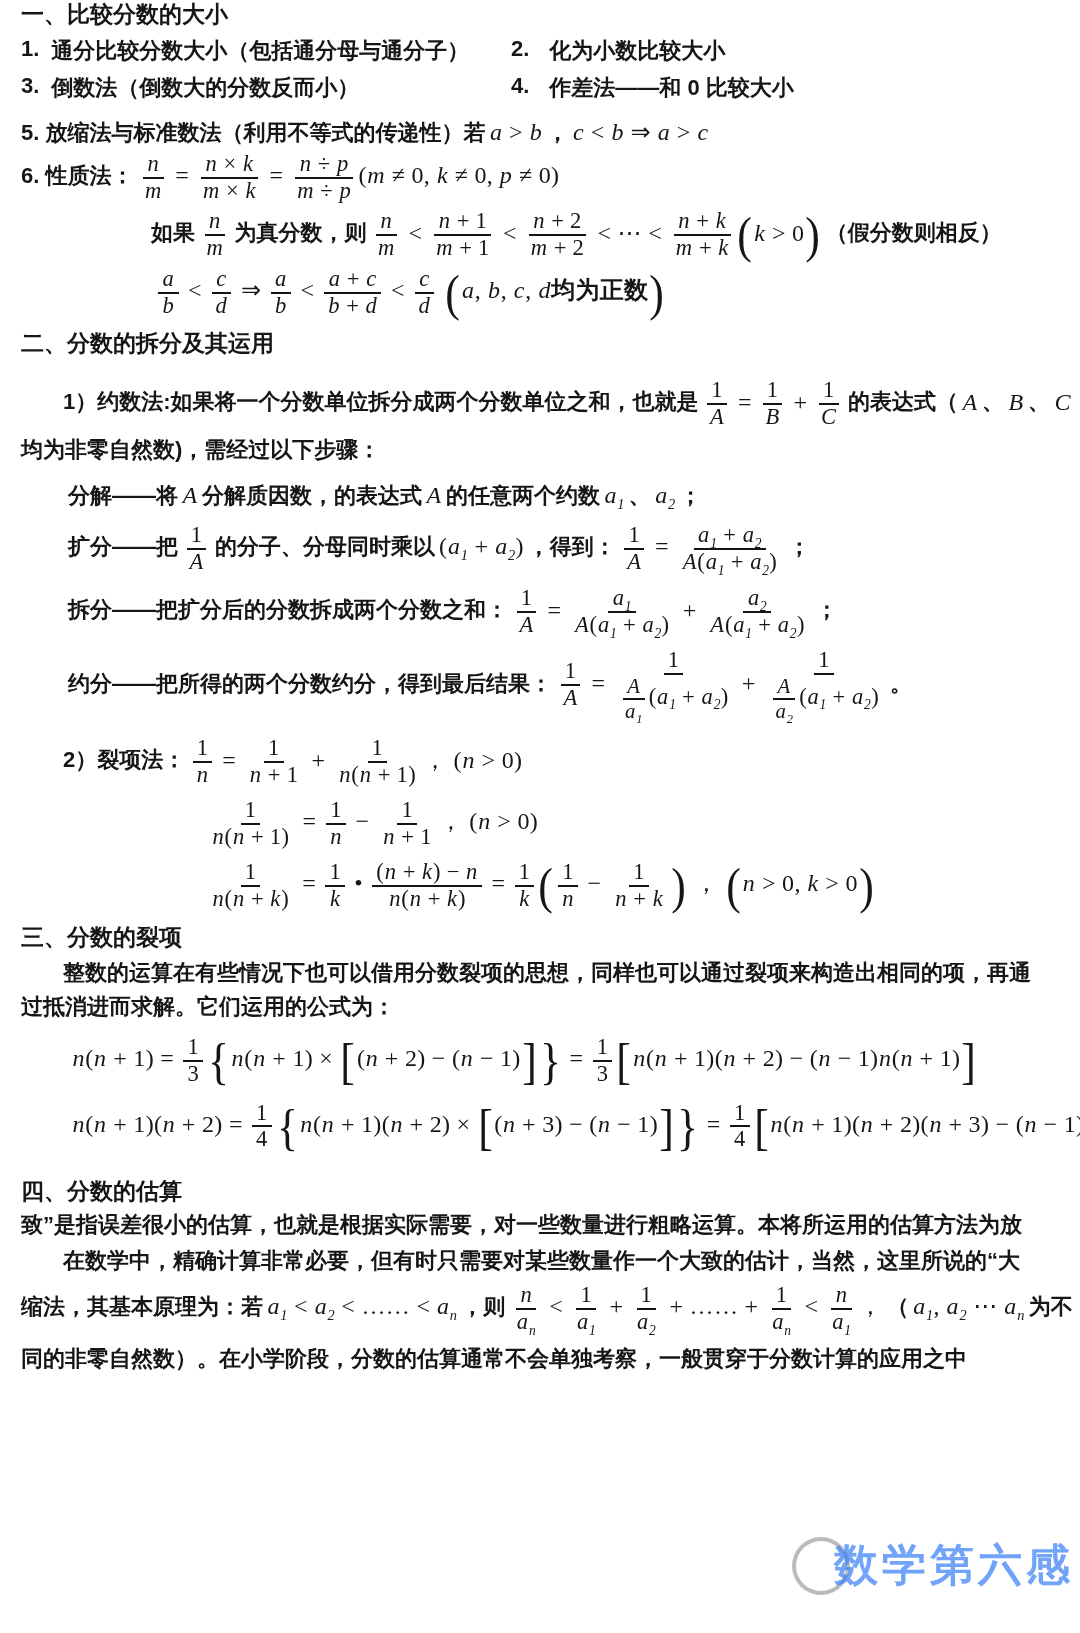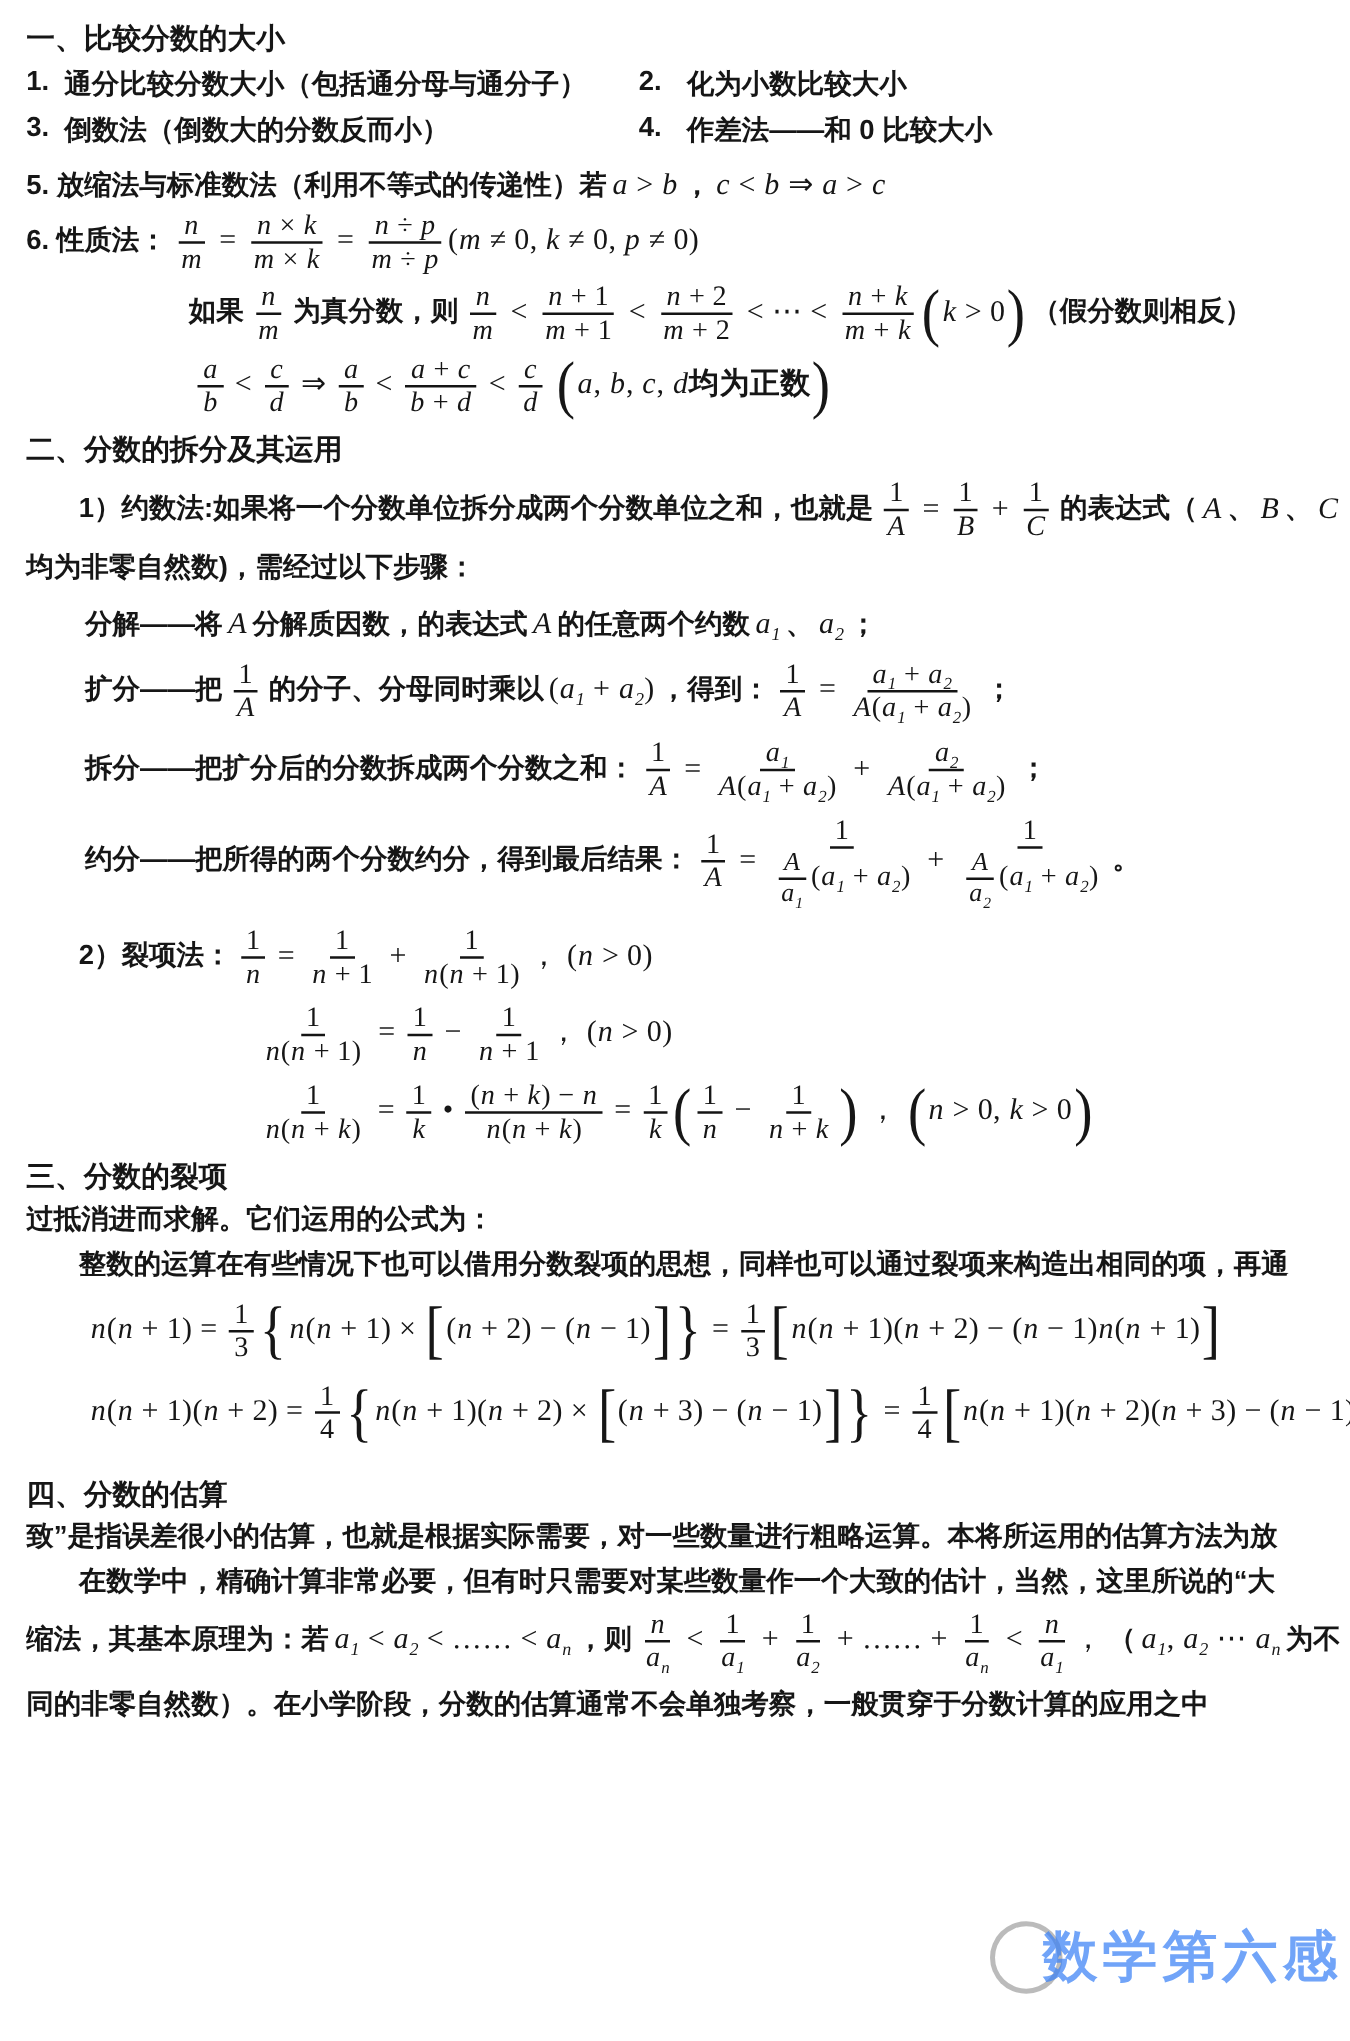--- a/index.html
+++ b/index.html
@@ -53,21 +53,21 @@
   .wm-text{
     font-size:44px;font-weight:700;letter-spacing:4px;
     opacity:0.72;
   }
 </style>
 </head>
 <body>
 
 <div class="page">
   <div>
-      <div class="h" style="margin-top: 16px;">一、比较分数的大小</div>
+      <div class="h" style="margin-top: 0px;">一、比较分数的大小</div>
       <div class="cols" style="margin-top: 6px;">
         <span class="col-left">
           <span class="item-num">1.</span>
           <span class="item-text">通分比较分数大小（包括通分母与通分子）</span>
         </span>
         <span class="col-right">
           <span class="item-num">2.</span>
           <span class="item-text">化为小数比较大小</span>
         </span>
       </div>
@@ -118,21 +118,21 @@
             <span class="num"><i>a</i></span>
             <span class="den"><i>b</i></span>
           </span> &lt; <span class="frac">
             <span class="num"><i>a</i> + <i>c</i></span>
             <span class="den"><i>b</i> + <i>d</i></span>
           </span> &lt; <span class="frac">
             <span class="num"><i>c</i></span>
             <span class="den"><i>d</i></span>
           </span>   <span class="big">(</span><i>a</i>, <i>b</i>, <i>c</i>, <i>d</i><span class="cjk">均为正数</span><span class="big">)</span></span></div>
       <div class="h" style="margin-top: 10px;">二、分数的拆分及其运用</div>
-      <div class="p" style="padding-left: 42px; margin-top: 8px;"><span class="cjk">1）约数法:如果将一个分数单位拆分成两个分数单位之和，也就是</span><span class="math"><span class="frac">
+      <div class="p" style="padding-left: 42px; margin-top: 20px;"><span class="cjk">1）约数法:如果将一个分数单位拆分成两个分数单位之和，也就是</span><span class="math"><span class="frac">
             <span class="num">1</span>
             <span class="den"><i>A</i></span>
           </span> = <span class="frac">
             <span class="num">1</span>
             <span class="den"><i>B</i></span>
           </span> + <span class="frac">
             <span class="num">1</span>
             <span class="den"><i>C</i></span>
           </span></span><span class="cjk">的表达式（</span><span class="math"><i>A</i></span><span class="cjk">、</span><span class="math"><i>B</i></span><span class="cjk">、</span><span class="math"><i>C</i></span></div>
       <div class="p" style="margin-top: 4px;"><span class="cjk">均为非零自然数)，需经过以下步骤：</span></div>
@@ -206,22 +206,22 @@
             <span class="num">1</span>
             <span class="den"><i>k</i></span>
           </span><span class="big">(</span><span class="frac">
             <span class="num">1</span>
             <span class="den"><i>n</i></span>
           </span> − <span class="frac">
             <span class="num">1</span>
             <span class="den"><i>n</i> + <i>k</i></span>
           </span><span class="big">)</span> ， <span class="big">(</span><i>n</i> &gt; 0, <i>k</i> &gt; 0<span class="big">)</span></span></div>
       <div class="h" style="margin-top: 12px;">三、分数的裂项</div>
+      <div class="p" style="padding-left: 42px; margin-top: 4px;"><span class="cjk">整数的运算在有些情况下也可以借用分数裂项的思想，同样也可以通过裂项来构造出相同的项，再通</span></div>
       <div class="p" style="margin-top: 2px;"><span class="cjk">过抵消进而求解。它们运用的公式为：</span></div>
-      <div class="p" style="padding-left: 42px; margin-top: 4px;"><span class="cjk">整数的运算在有些情况下也可以借用分数裂项的思想，同样也可以通过裂项来构造出相同的项，再通</span></div>
       <div class="p" style="padding-left: 47px; margin-top: 12px;"><span class="math"><i>n</i>(<i>n</i> + 1) = <span class="frac">
             <span class="num">1</span>
             <span class="den">3</span>
           </span><span class="big">{</span><i>n</i>(<i>n</i> + 1) × <span class="big">[</span>(<i>n</i> + 2) − (<i>n</i> − 1)<span class="big">]</span><span class="big">}</span> = <span class="frac">
             <span class="num">1</span>
             <span class="den">3</span>
           </span><span class="big">[</span><i>n</i>(<i>n</i> + 1)(<i>n</i> + 2) − (<i>n</i> − 1)<i>n</i>(<i>n</i> + 1)<span class="big">]</span></span></div>
       <div class="p" style="padding-left: 47px; margin-top: 14px;"><span class="math"><i>n</i>(<i>n</i> + 1)(<i>n</i> + 2) = <span class="frac">
             <span class="num">1</span>
             <span class="den">4</span>

